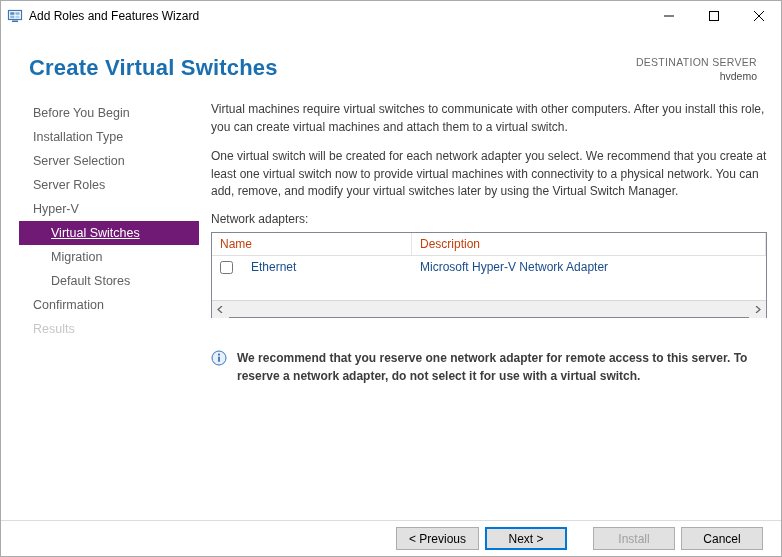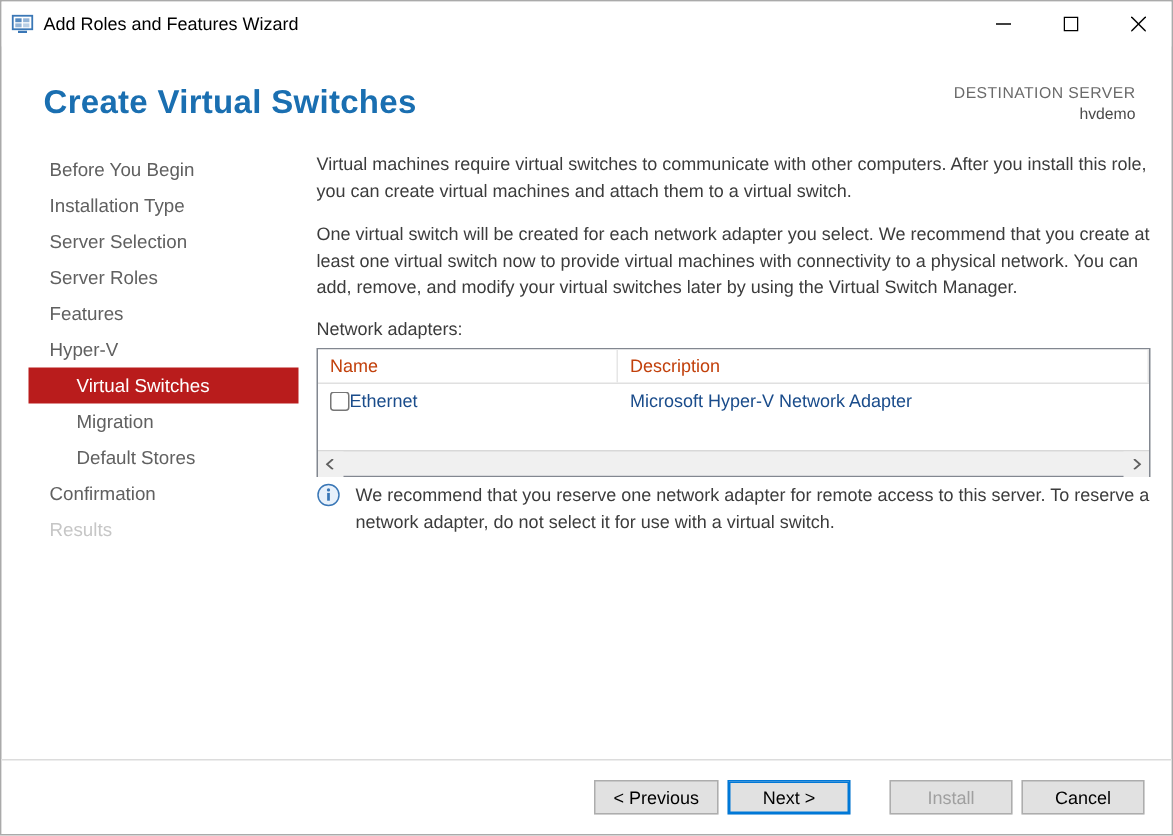--- a/index.html
+++ b/index.html
@@ -65,22 +65,23 @@
     padding: 0 0 0 18px;
   }
   .nav .item {
     padding: 5px 10px 5px 14px;
     font-size:12.5px;
     color:#606060;
     white-space:nowrap;
   }
   .nav .item.sub { padding-left: 32px; }
   .nav .item.selected {
-    background:#b91c1c;
+    background:#701a75;
     color:#fff;
+    text-decoration:underline;
   }
   .nav .item.disabled { color:#c6c6c6; }
   .main {
     flex:1;
     padding: 0 14px 0 12px;
     color:#3c3c3c;
   }
   .main p { margin:0 0 12px 0; line-height:1.45; font-size:12px; }
   .fieldlabel { margin:6px 0 6px 0; font-size:12px; color:#3c3c3c; display:block; }
   .grid {
@@ -104,45 +105,45 @@
   }
   .grid .col.name { width:200px; flex:0 0 200px; }
   .grid .col.desc { flex:1; }
   .grid .row {
     display:flex;
     height:22px;
     align-items:center;
     background:#fff;
     color:#1a4c8b;
   }
-  .grid .row .col { padding:0 8px; display:flex; align-items:center; gap:0; }
+  .grid .row .col { padding:0 8px; display:flex; align-items:center; gap:18px; }
   .grid .row input[type=checkbox]{ width:13px; height:13px; margin:0; }
   .grid .body { height:44px; background:#fff; }
   .hscroll {
     height:17px;
     background:#f0f0f0;
     border-top:1px solid #d8d8d8;
     display:flex; align-items:center; justify-content:space-between;
     padding:0;
   }
   .hscroll .arrow {
     width:17px; height:17px; display:flex; align-items:center; justify-content:center;
     background:#f0f0f0; color:#606060;
   }
   .infobox {
-    display:flex; gap:10px; margin-top:4px;
-    font-size:12px; line-height:1.45; color:#3c3c3c;
+    display:flex; gap:10px; margin-top:32px;
+    font-size:12px; line-height:1.45; color:#3c3c3c;font-weight:bold;
   }
   .infobox .icon {
     width:16px; height:16px; flex:0 0 16px;
   }
   
   .footer {
     position:absolute; left:0; right:0; bottom:0;
-    height:50px;
+    height:36px;
     border-top:1px solid #dcdcdc;
     display:flex; align-items:center; justify-content:flex-end;
     padding: 0 18px; gap:6px;
     background:#fff;
   }
   .btn {
     min-width:82px; height:23px;
     background:#e1e1e1;
     border:1px solid #adadad;
     font-size:12px;
@@ -196,21 +197,20 @@
     <div class="host">hvdemo</div>
   </div>
 </div>
 
 <div class="content">
   <div class="nav" id="nav">
       <div class="item">Before You Begin</div>
       <div class="item">Installation Type</div>
       <div class="item">Server Selection</div>
       <div class="item">Server Roles</div>
-      <div class="item">Features</div>
       <div class="item">Hyper-V</div>
       <div class="item sub selected">Virtual Switches</div>
       <div class="item sub">Migration</div>
       <div class="item sub">Default Stores</div>
       <div class="item">Confirmation</div>
       <div class="item disabled">Results</div>
     </div>
   <div class="main">
     <p>Virtual machines require virtual switches to communicate with other computers. After you install this role, you can create virtual machines and attach them to a virtual switch.</p>
     <p>One virtual switch will be created for each network adapter you select. We recommend that you create at least one virtual switch now to provide virtual machines with connectivity to a physical network. You can add, remove, and modify your virtual switches later by using the Virtual Switch Manager.</p>

